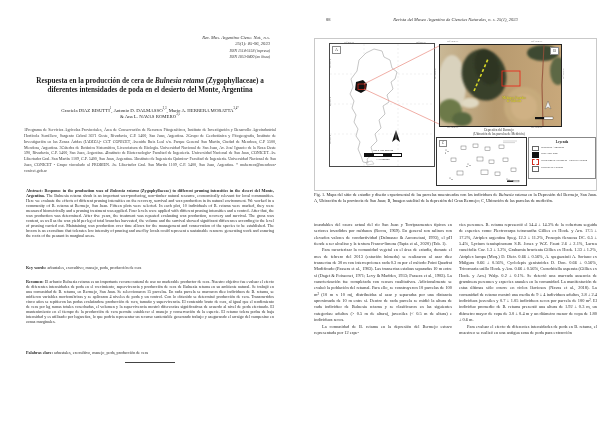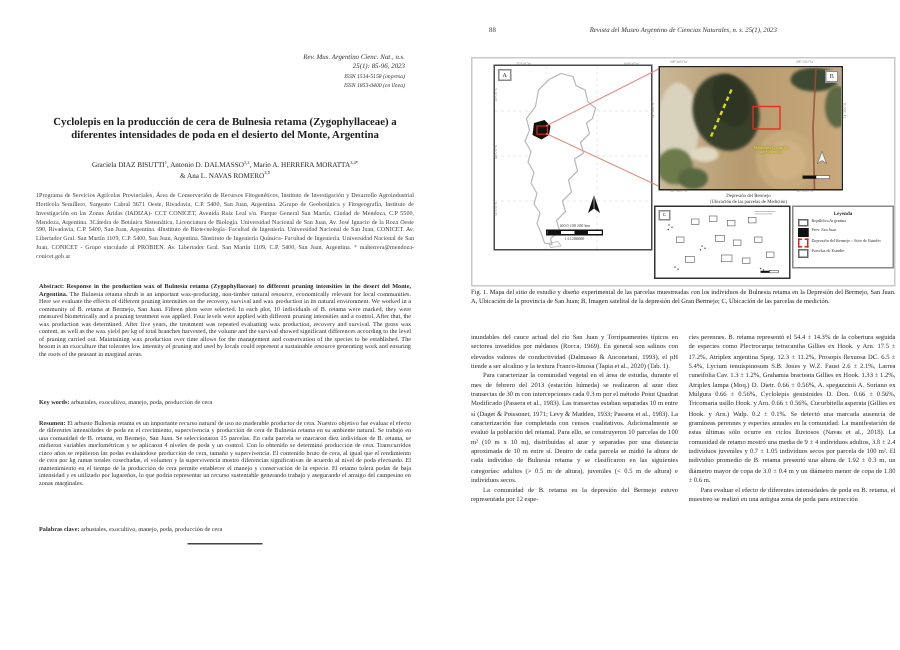--- a/index.html
+++ b/index.html
@@ -15,21 +15,21 @@
   .ref-small{font-size:3.8px;}
   .title{left:26px;top:77px;width:248px;text-align:center;font-weight:bold;font-size:7.2px;line-height:9px;color:#1d1d1d;}
   .authors{left:22px;top:108px;width:256px;text-align:center;font-size:4.8px;line-height:6px;color:#222;}
   sup{font-size:3px;vertical-align:super;line-height:0;}
   .affil{left:24px;top:127px;width:252px;text-align:justify;font-size:4.05px;line-height:5.85px;color:#3a3a3a;height:60px;overflow:hidden;}
   .abstract{left:26px;top:189px;width:248px;text-align:justify;font-size:4.15px;line-height:4.95px;height:76px;overflow:hidden;}
   .kwline{left:26px;top:265px;width:248px;font-size:4.15px;}
   .resumen{left:26px;top:280px;width:248px;text-align:justify;font-size:4.15px;line-height:4.95px;height:68px;overflow:hidden;}
   .palabras{left:26px;top:350px;width:248px;font-size:4.15px;}
   .midrule{left:125px;top:362px;width:50px;border-top:0.5px solid #444;height:0;}
-  .b{font-weight:bold;} .i{}
+  .b{font-weight:bold;} .i{font-style:italic;}
 
   
   .runhead{left:14px;top:17px;width:283px;text-align:center;font-style:italic;font-size:4.5px;color:#333;}
   .pagenum{left:26px;top:17px;font-size:4.5px;color:#333;}
   .figure{left:14px;top:38px;width:281px;height:151px;border:0.5px solid #c9c9c9;background:#fff;}
   .panelA{left:14px;top:4px;width:104px;height:122px;border:1.6px solid #4a4a4a;background:#fff;}
   .plabel{position:absolute;border:0.5px solid #8a8a8a;background:#fff;font-size:4px;line-height:5.5px;width:7px;height:6px;text-align:center;color:#333;}
   .panelB{left:124px;top:5px;width:121px;height:81px;border:1px solid #222;overflow:hidden;}
   .tick{position:absolute;font-size:2.6px;color:#777;white-space:nowrap;}
   .panelC-head{left:108px;top:90px;width:152px;text-align:center;font-size:3.2px;line-height:3.8px;color:#333;}
@@ -55,21 +55,21 @@
 <body>
 
 <div class="page" id="page-left">
   <div class="abs ref-block">
     <div>Rev. Mus. Argentino Cienc. Nat., n.s.</div>
     <div>25(1): 85-96, 2023</div>
     <div class="ref-small">ISSN 1514-5158 (impresa)</div>
     <div class="ref-small">ISSN 1853-0400 (en línea)</div>
   </div>
 
-  <div class="abs title"><span>Cyclolepis en la producción de cera de </span><span class="i">Bulnesia retama</span><span> (Zygophyllaceae) a diferentes intensidades de poda en el desierto del Monte, Argentina</span></div>
+  <div class="abs title"><span>Respuesta en la producción de cera de </span><span class="i">Bulnesia retama</span><span> (Zygophyllaceae) a diferentes intensidades de poda en el desierto del Monte, Argentina</span></div>
 
   <div class="abs authors"><span>Graciela DIAZ BISUTTI</span><sup>1</sup><span>, Antonio D. DALMASSO</span><sup>2,3</sup><span>, Mario A. HERRERA MORATTA</span><sup>3,4*</sup><br><span>&amp; Ana L. NAVAS ROMERO</span><sup>3,5</sup></div>
 
   <div class="abs affil">1Programa de Servicios Agrícolas Provinciales, Área de Conservación de Recursos Fitogenéticos, Instituto de Investigación y Desarrollo Agroindustrial Hortícola Semillero, Sargento Cabral 3671 Oeste, Rivadavia, C.P. 5400, San Juan, Argentina. 2Grupo de Geobotánica y Fitogeografía, Instituto de Investigación en las Zonas Áridas (IADIZA)- CCT CONICET, Avenida Ruiz Leal s/n. Parque General San Martín, Ciudad de Mendoza, C.P 5500, Mendoza, Argentina. 3Cátedra de Botánica Sistemática, Licenciatura de Biología. Universidad Nacional de San Juan, Av. José Ignacio de la Roza Oeste 590, Rivadavia, C.P. 5400, San Juan, Argentina. 4Instituto de Biotecnología- Facultad de Ingeniería. Universidad Nacional de San Juan, CONICET. Av. Libertador Gral. San Martín 1109, C.P. 5400, San Juan, Argentina. 5Instituto de Ingeniería Química- Facultad de Ingeniería. Universidad Nacional de San Juan, CONICET - Grupo vinculado al PROBIEN. Av. Libertador Gral. San Martín 1109, C.P. 5400, San Juan, Argentina. * maherrera@mendoza-conicet.gob.ar</div>
 
   <div class="abs abstract"><span class="b">Abstract: </span><span class="b">Response in the production wax of </span><span class="b i">Bulnesia retama</span><span class="b"> (Zygophyllaceae) to different pruning intensities in the desert del Monte, Argentina. </span><span>The Bulnesia retama shrub is an important wax-producing, non-timber natural resource, economically relevant for local communities. Here we evaluate the effects of different pruning intensities on the recovery, survival and wax production in its natural environment. We worked in a community of B. retama at Bermejo, San Juan. Fifteen plots were selected. In each plot, 10 individuals of B. retama were marked, they were measured biometrically and a pruning treatment was applied. Four levels were applied with different pruning intensities and a control. After that, the wax production was determined. After five years, the treatment was repeated evaluating wax production, recovery and survival. The gross wax content, as well as the wax yield per kg of total branches harvested, the volume and the survival showed significant differences according to the level of pruning carried out. Maintaining wax production over time allows for the management and conservation of the species to be established. The broom is an exoculture that tolerates low intensity of pruning and used by locals could represent a sustainable resource generating work and ensuring the roots of the peasant in marginal areas.</span></div>
 
   <div class="abs kwline"><span class="b">Key words: </span><span>arbustales, exocultivo, manejo, poda, producción de cera</span></div>
 
   <div class="abs resumen"><span class="b">Resumen: </span><span>El arbusto Bulnesia retama es un importante recurso natural de uso no maderable productor de cera. Nuestro objetivo fue evaluar el efecto de diferentes intensidades de poda en el crecimiento, supervivencia y producción de cera de Bulnesia retama en su ambiente natural. Se trabajó en una comunidad de B. retama, en Bermejo, San Juan. Se seleccionaron 15 parcelas. En cada parcela se marcaron diez individuos de B. retama, se midieron variables morfométricas y se aplicaron 4 niveles de poda y un control. Con lo obtenido se determinó producción de cera. Transcurridos cinco años se repitieron las podas evaluándose producción de cera, tamaño y supervivencia. El contenido bruto de cera, al igual que el rendimiento de cera por kg ramas totales cosechadas, el volumen y la supervivencia mostró diferencias significativas de acuerdo al nivel de poda efectuado. El mantenimiento en el tiempo de la producción de cera permite establecer el manejo y conservación de la especie. El retamo tolera podas de baja intensidad y es utilizado por lugareños, lo que podría representar un recurso sustentable generando trabajo y asegurando el arraigo del campesino en zonas marginales.</span></div>

